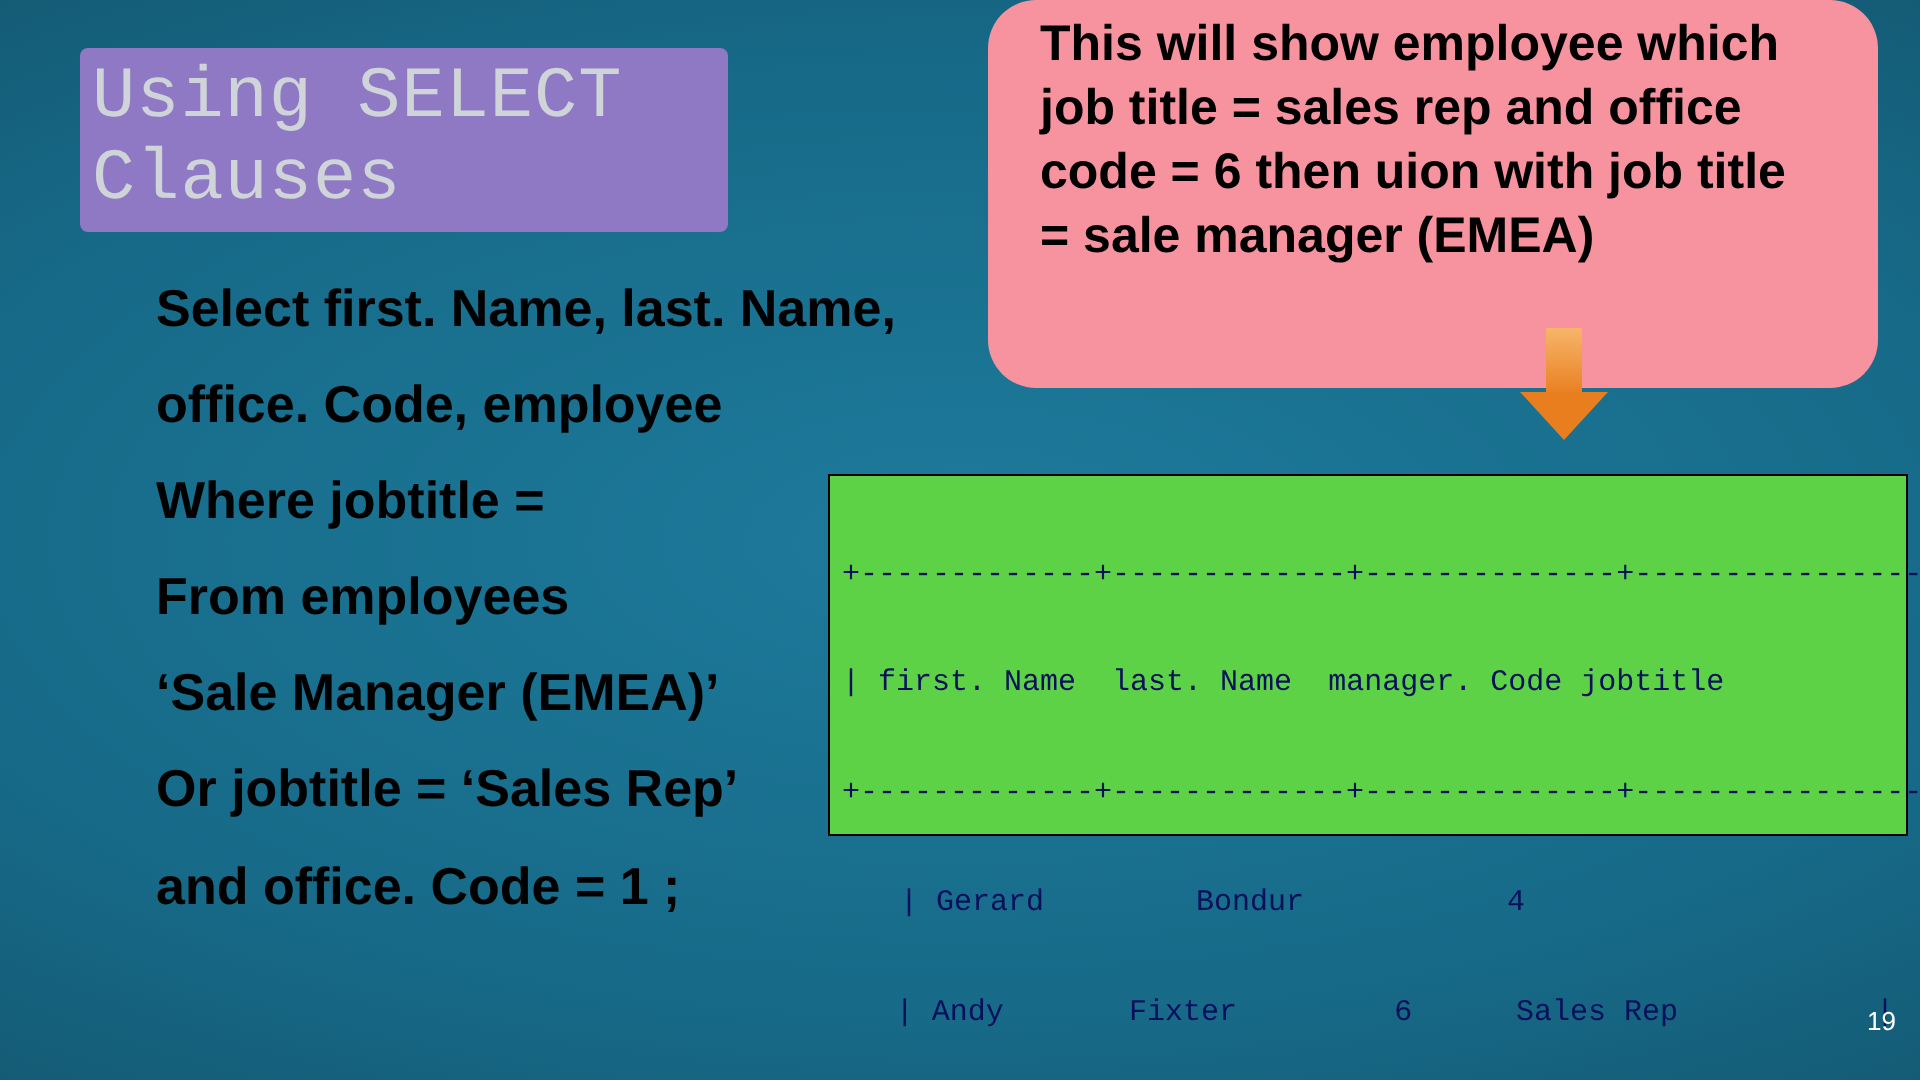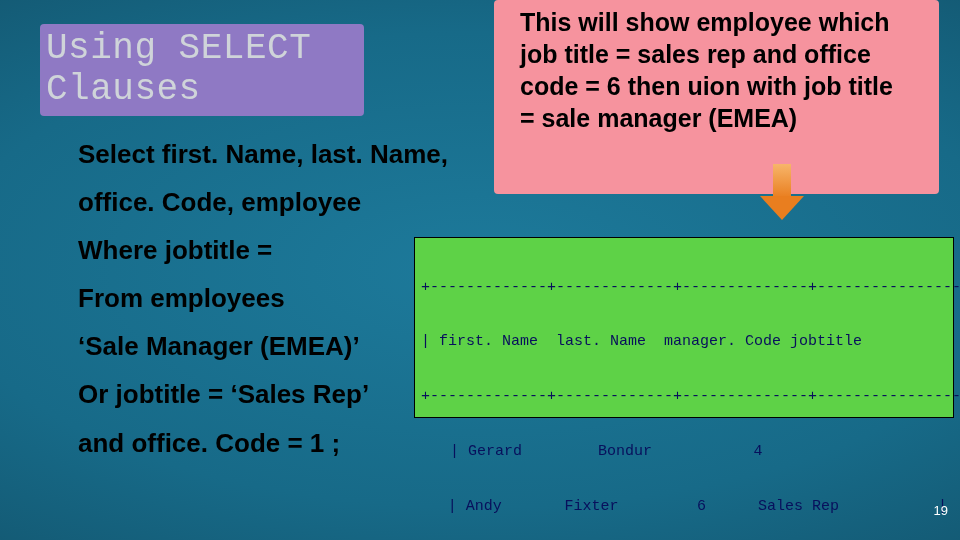--- a/index.html
+++ b/index.html
@@ -31,21 +31,21 @@
     font-size: 26px;
     font-weight: 600;
     line-height: 1.85;
     margin-left: 24px;
   }
   .callout {
     position: absolute;
     left: 494px; top: 0px;
     width: 445px; height: 194px;
     background: #f6939e;
-    border-radius: 4px;
+    border-radius: 24px;
     padding: 6px 26px 10px 26px;
     color: #000;
     font-size: 25px;
     font-weight: 700;
     line-height: 1.28;
   }
   .arrow {
     position: absolute;
     left: 760px; top: 164px;
     width: 44px; height: 56px;

